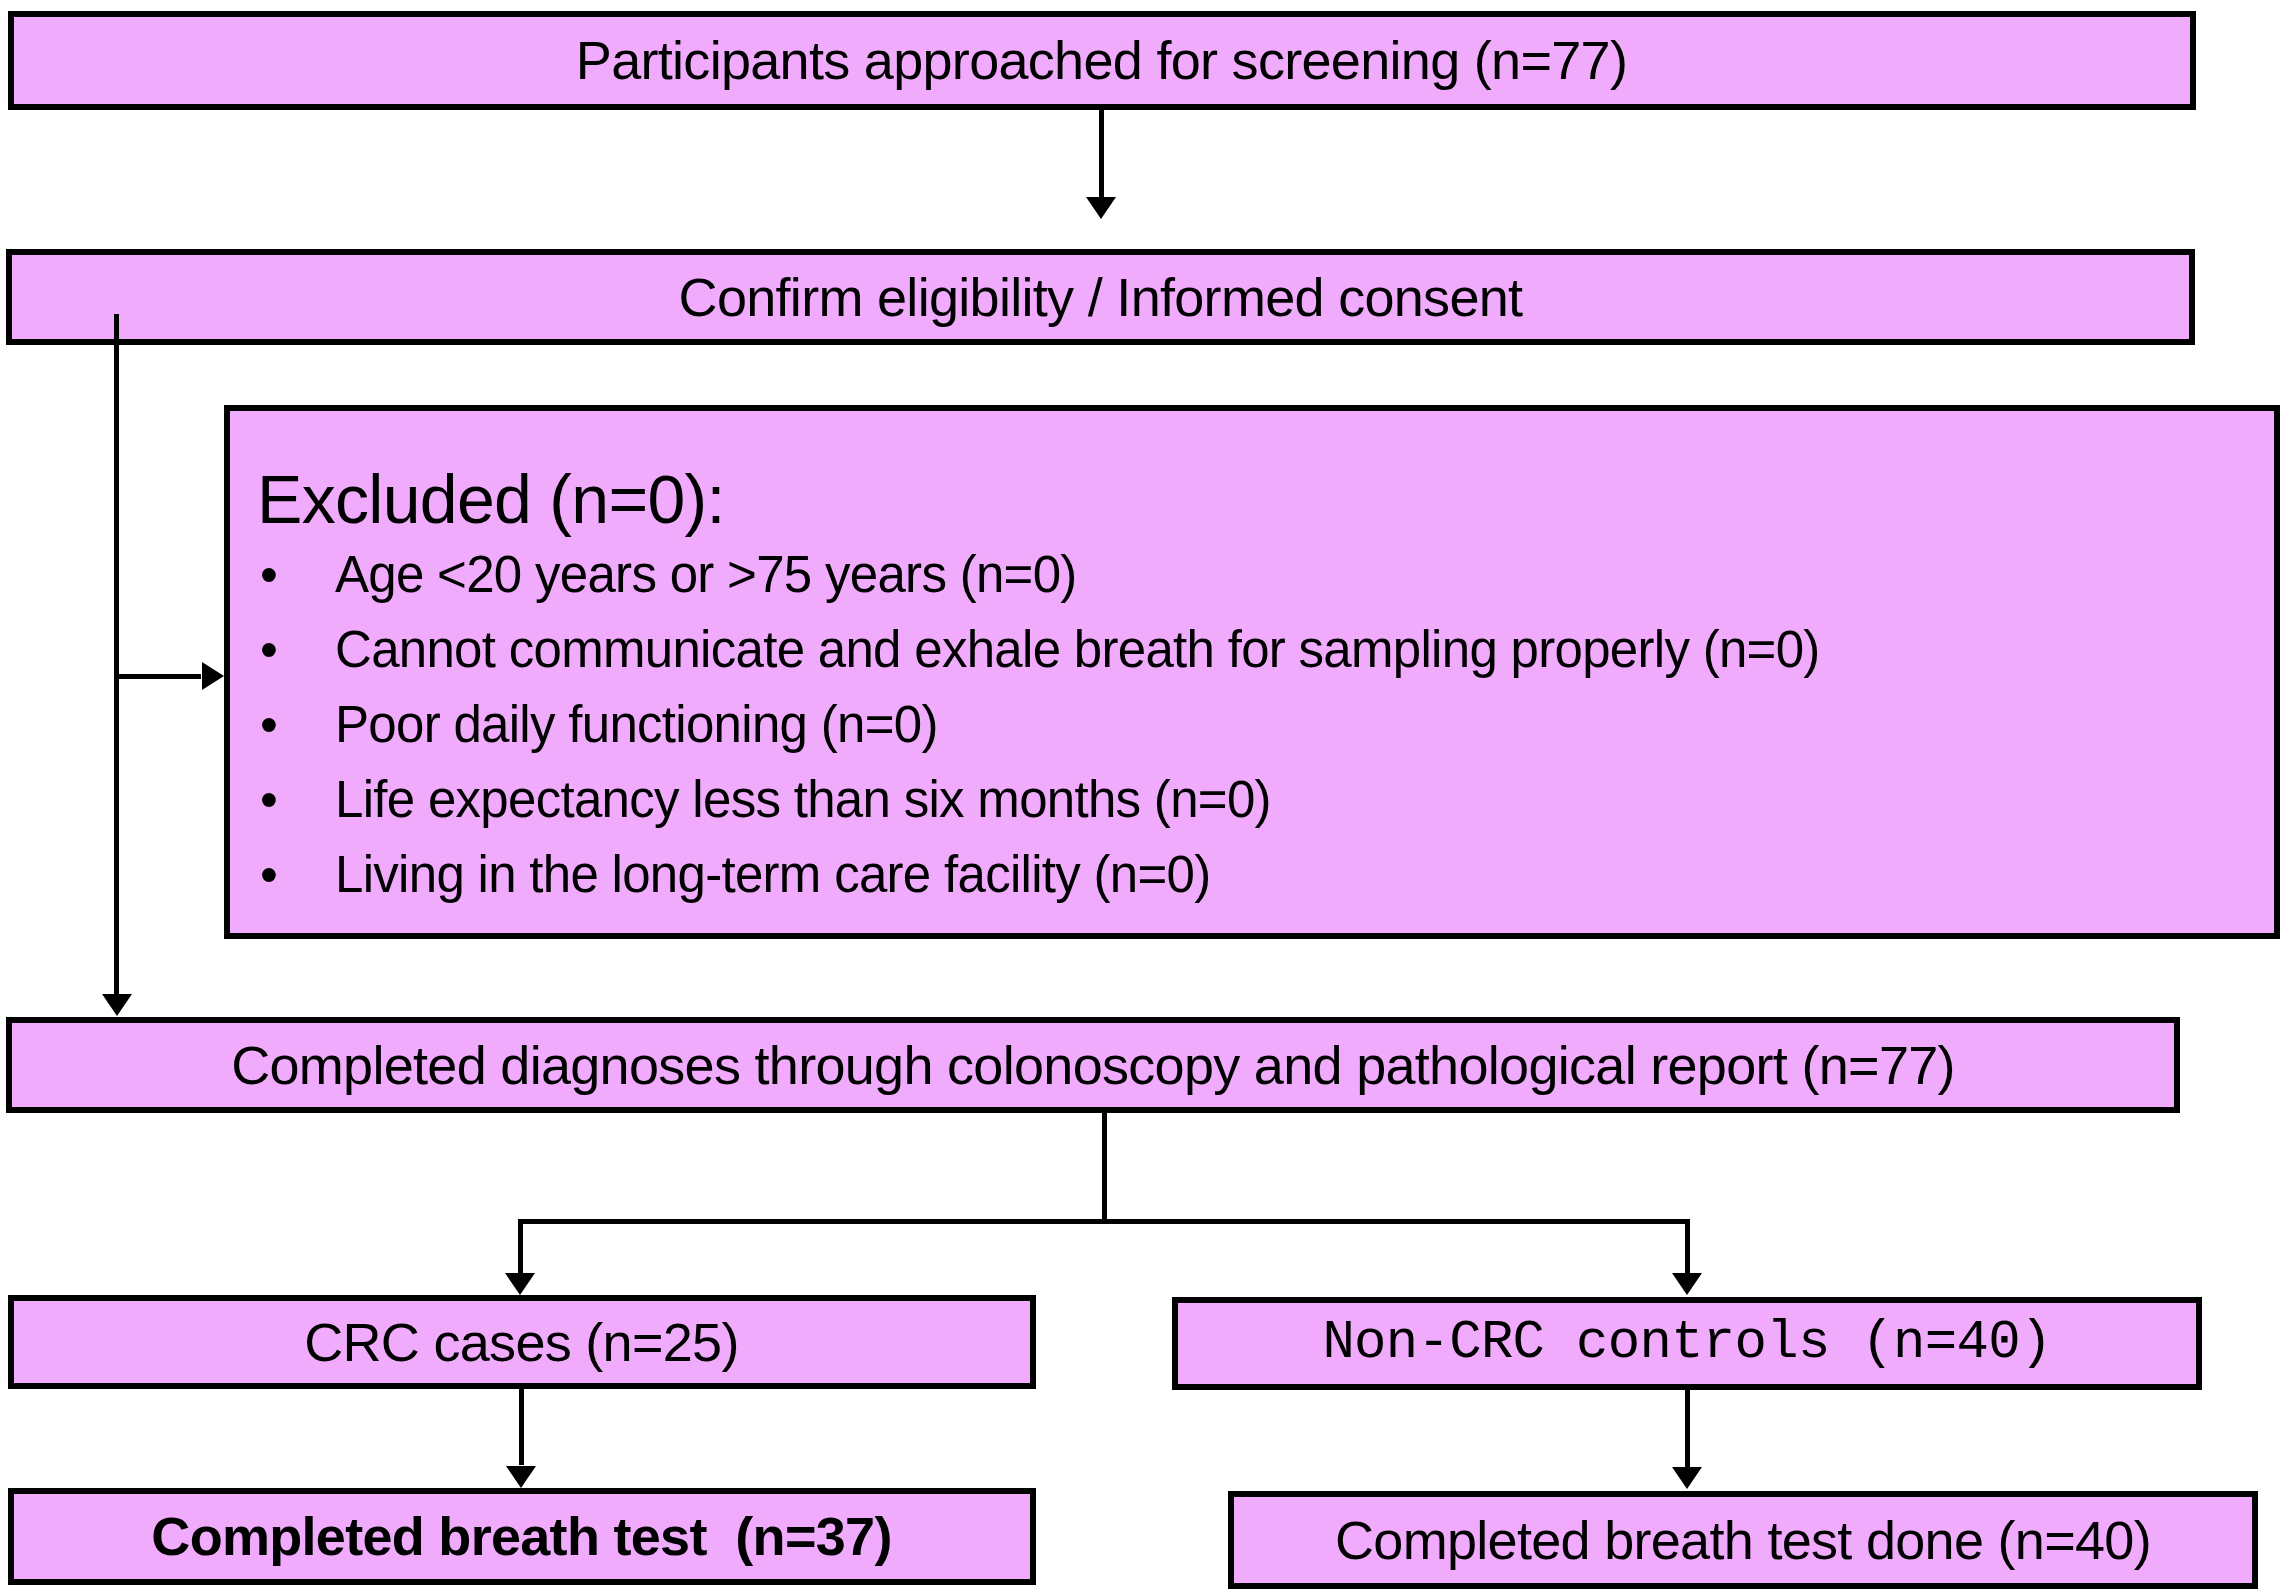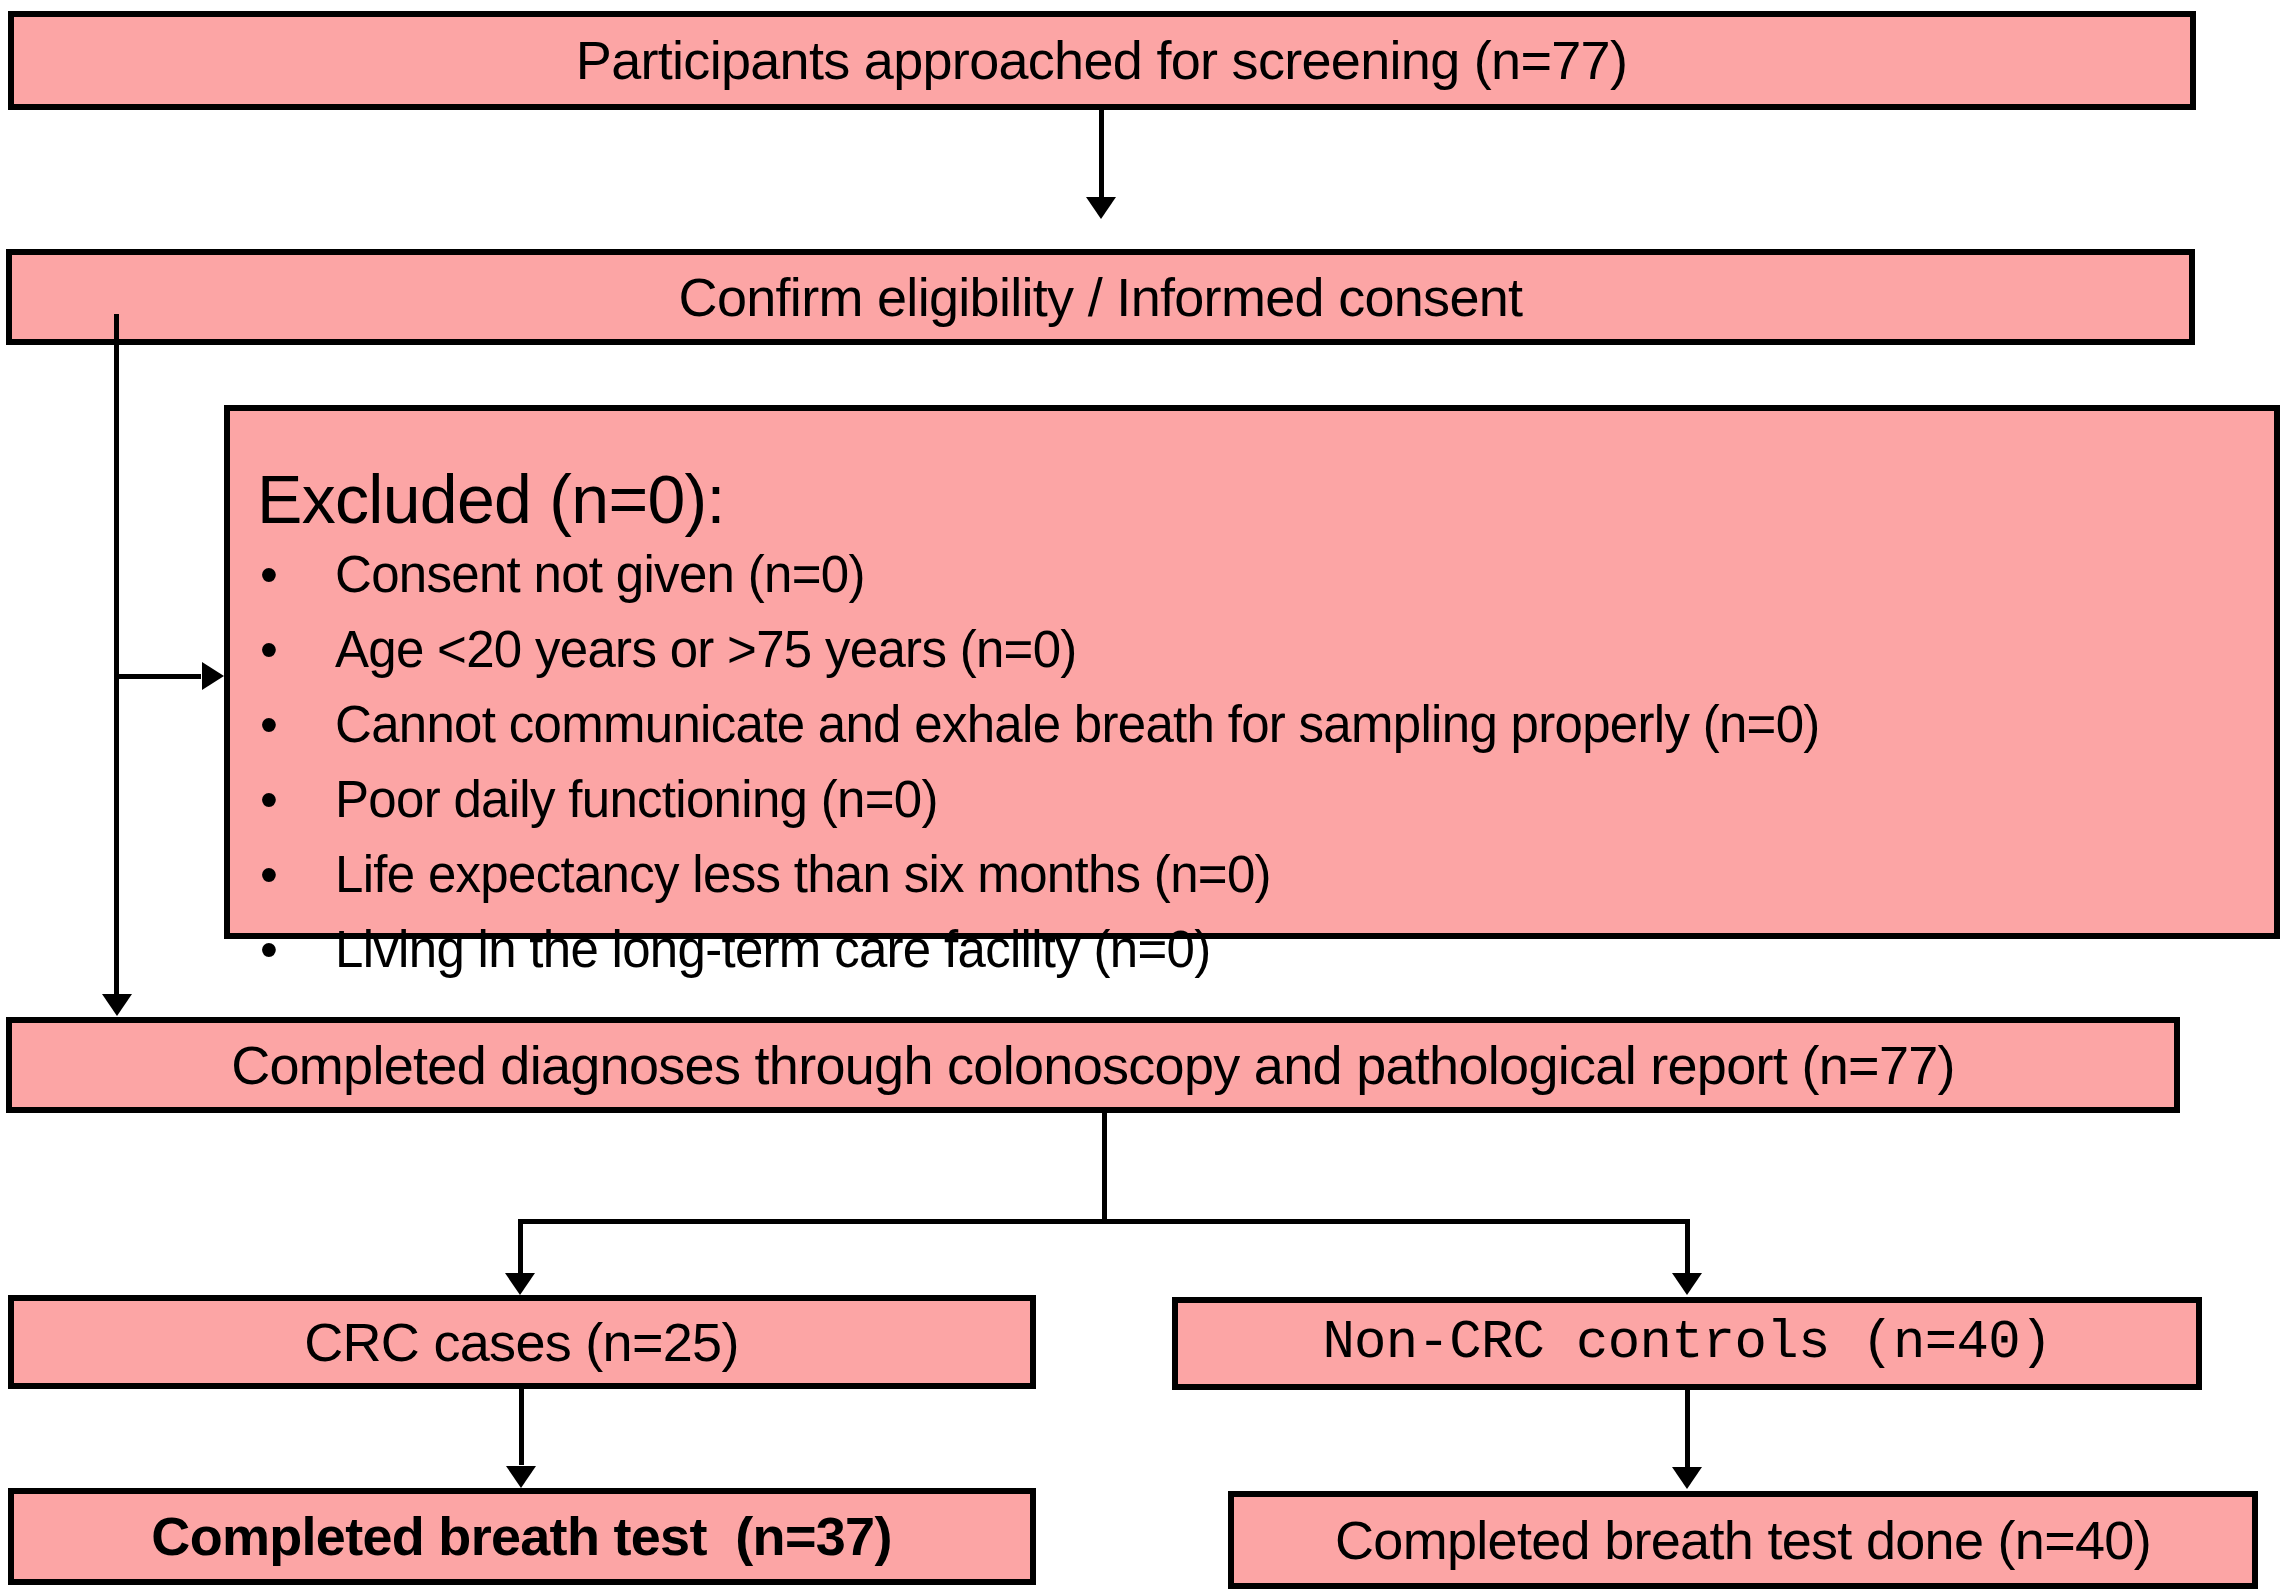--- a/index.html
+++ b/index.html
@@ -13,21 +13,21 @@
     height: 1596px;
     background: #ffffff;
     font-family: "Liberation Sans", "DejaVu Sans", sans-serif;
     color: #000000;
     overflow: hidden;
   }
   .box {
     position: absolute;
     box-sizing: border-box;
     border: 6px solid #000000;
-    background: #fca5a5;
+    background: #f0abfc;
     display: flex;
     align-items: center;
     justify-content: center;
   }
   .box .label {
     font-size: 54px;
     letter-spacing: -0.7px;
     white-space: pre-wrap;
     text-align: center;
     line-height: 1.15;
@@ -136,21 +136,20 @@
 
   <div class="line l-left"></div>
   <div class="head head-down h-left"></div>
 
   <div class="line l-branch"></div>
   <div class="head head-right h-branch"></div>
 
   <div class="box b-excluded">
     <div class="excluded-title">Excluded (n=0):</div>
     <ul class="excluded-list">
-      <li>Consent not given (n=0)</li>
       <li>Age &lt;20 years or &gt;75 years (n=0)</li>
       <li>Cannot communicate and exhale breath for sampling properly (n=0)</li>
       <li>Poor daily functioning (n=0)</li>
       <li>Life expectancy less than six months (n=0)</li>
       <li>Living in the long-term care facility (n=0)</li>
     </ul>
   </div>
 
   <div class="box b-diagnoses">
     <span class="label">Completed diagnoses through colonoscopy and pathological report (n=77)</span>

